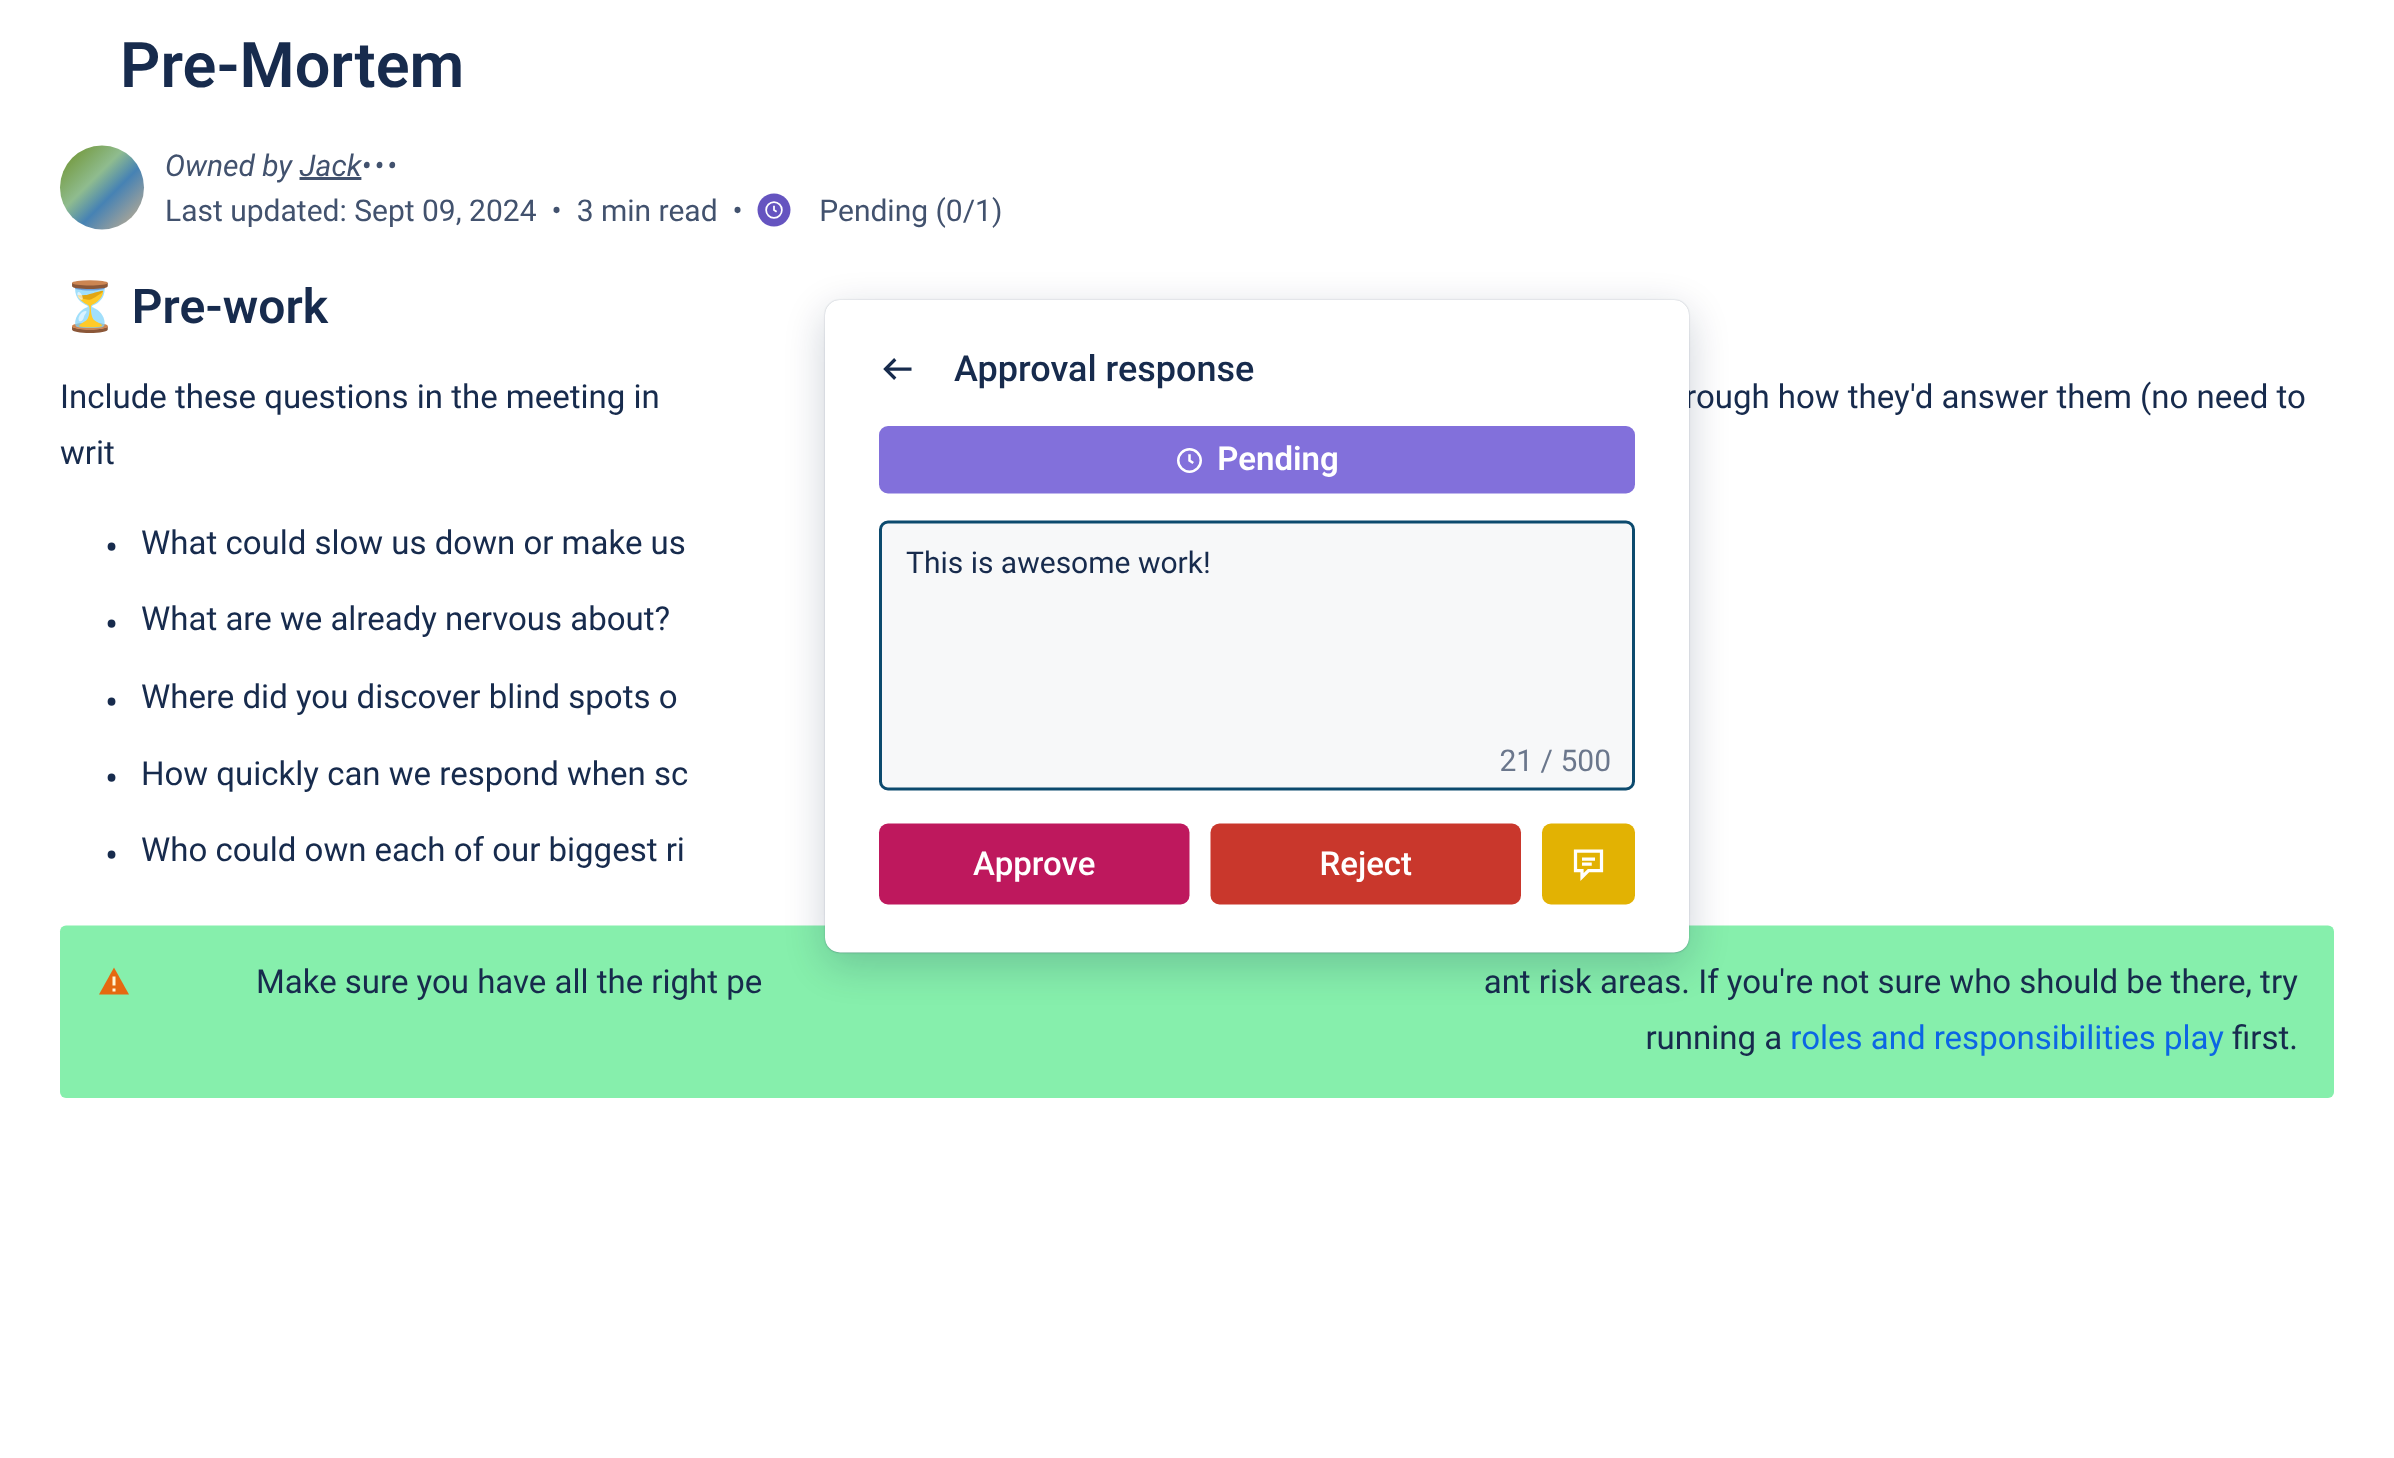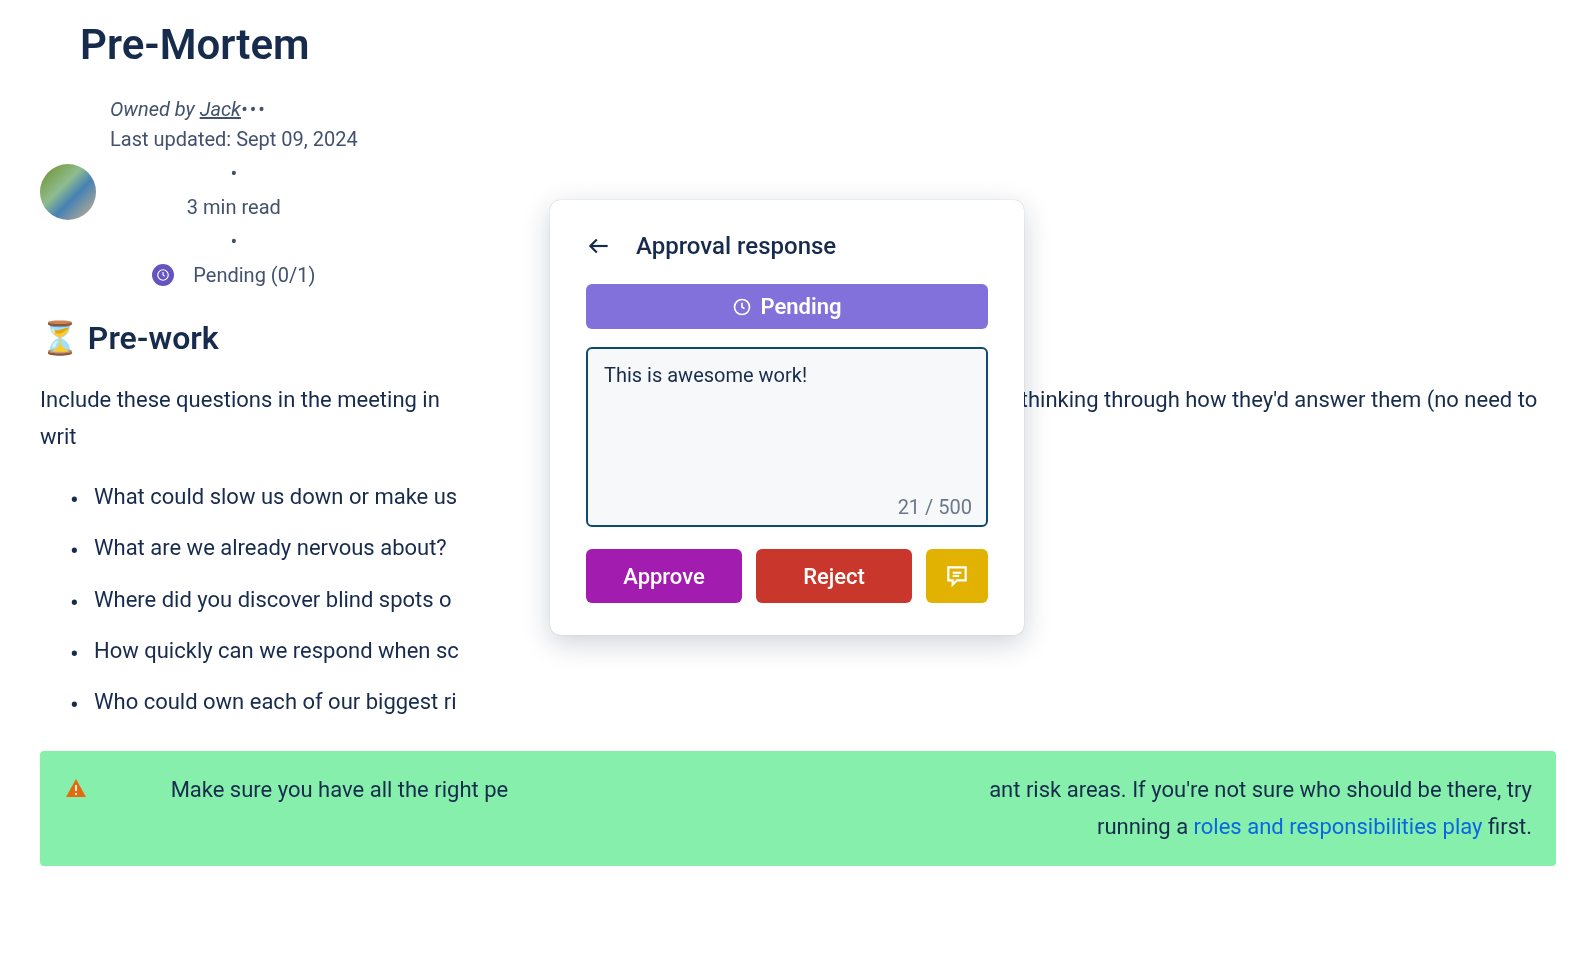--- a/index.html
+++ b/index.html
@@ -56,21 +56,20 @@
       font-size: 20px;
       letter-spacing: 2px;
       cursor: pointer;
     }
     .meta-line2 {
       display: flex;
       align-items: center;
       gap: 10px;
       font-size: 20px;
       color: #42526E;
-      flex-direction: column;
     }
     .meta-separator {
       color: #42526E;
     }
     .pending-badge {
       display: inline-flex;
       align-items: center;
       gap: 19px;
       color: #42526E;
     }
@@ -151,21 +150,21 @@
       color: #0C66E4;
       text-decoration: none;
       cursor: pointer;
     }
 
     
     .approval-modal {
       position: absolute;
       top: 200px;
       left: 550px;
-      width: 474px;
+      width: 576px;
       background: #fff;
       border-radius: 10px;
       box-shadow: 0 8px 28px rgba(9, 30, 66, 0.20), 0 0 1px rgba(9, 30, 66, 0.31);
       padding: 32px 36px;
       z-index: 100;
     }
     .modal-header {
       display: flex;
       align-items: center;
       gap: 24px;
@@ -240,21 +239,21 @@
       border: none;
       border-radius: 6px;
       padding: 14px 0;
       font-size: 22px;
       font-weight: 500;
       cursor: pointer;
       color: #fff;
       font-family: inherit;
     }
     .btn-approve {
-      background: #a21caf;
+      background: #be185d;
       flex: 1;
     }
     .btn-reject {
       background: #C9372C;
       flex: 1;
     }
     .btn-comment {
       background: #E2B203;
       width: 62px;
       display: flex;

